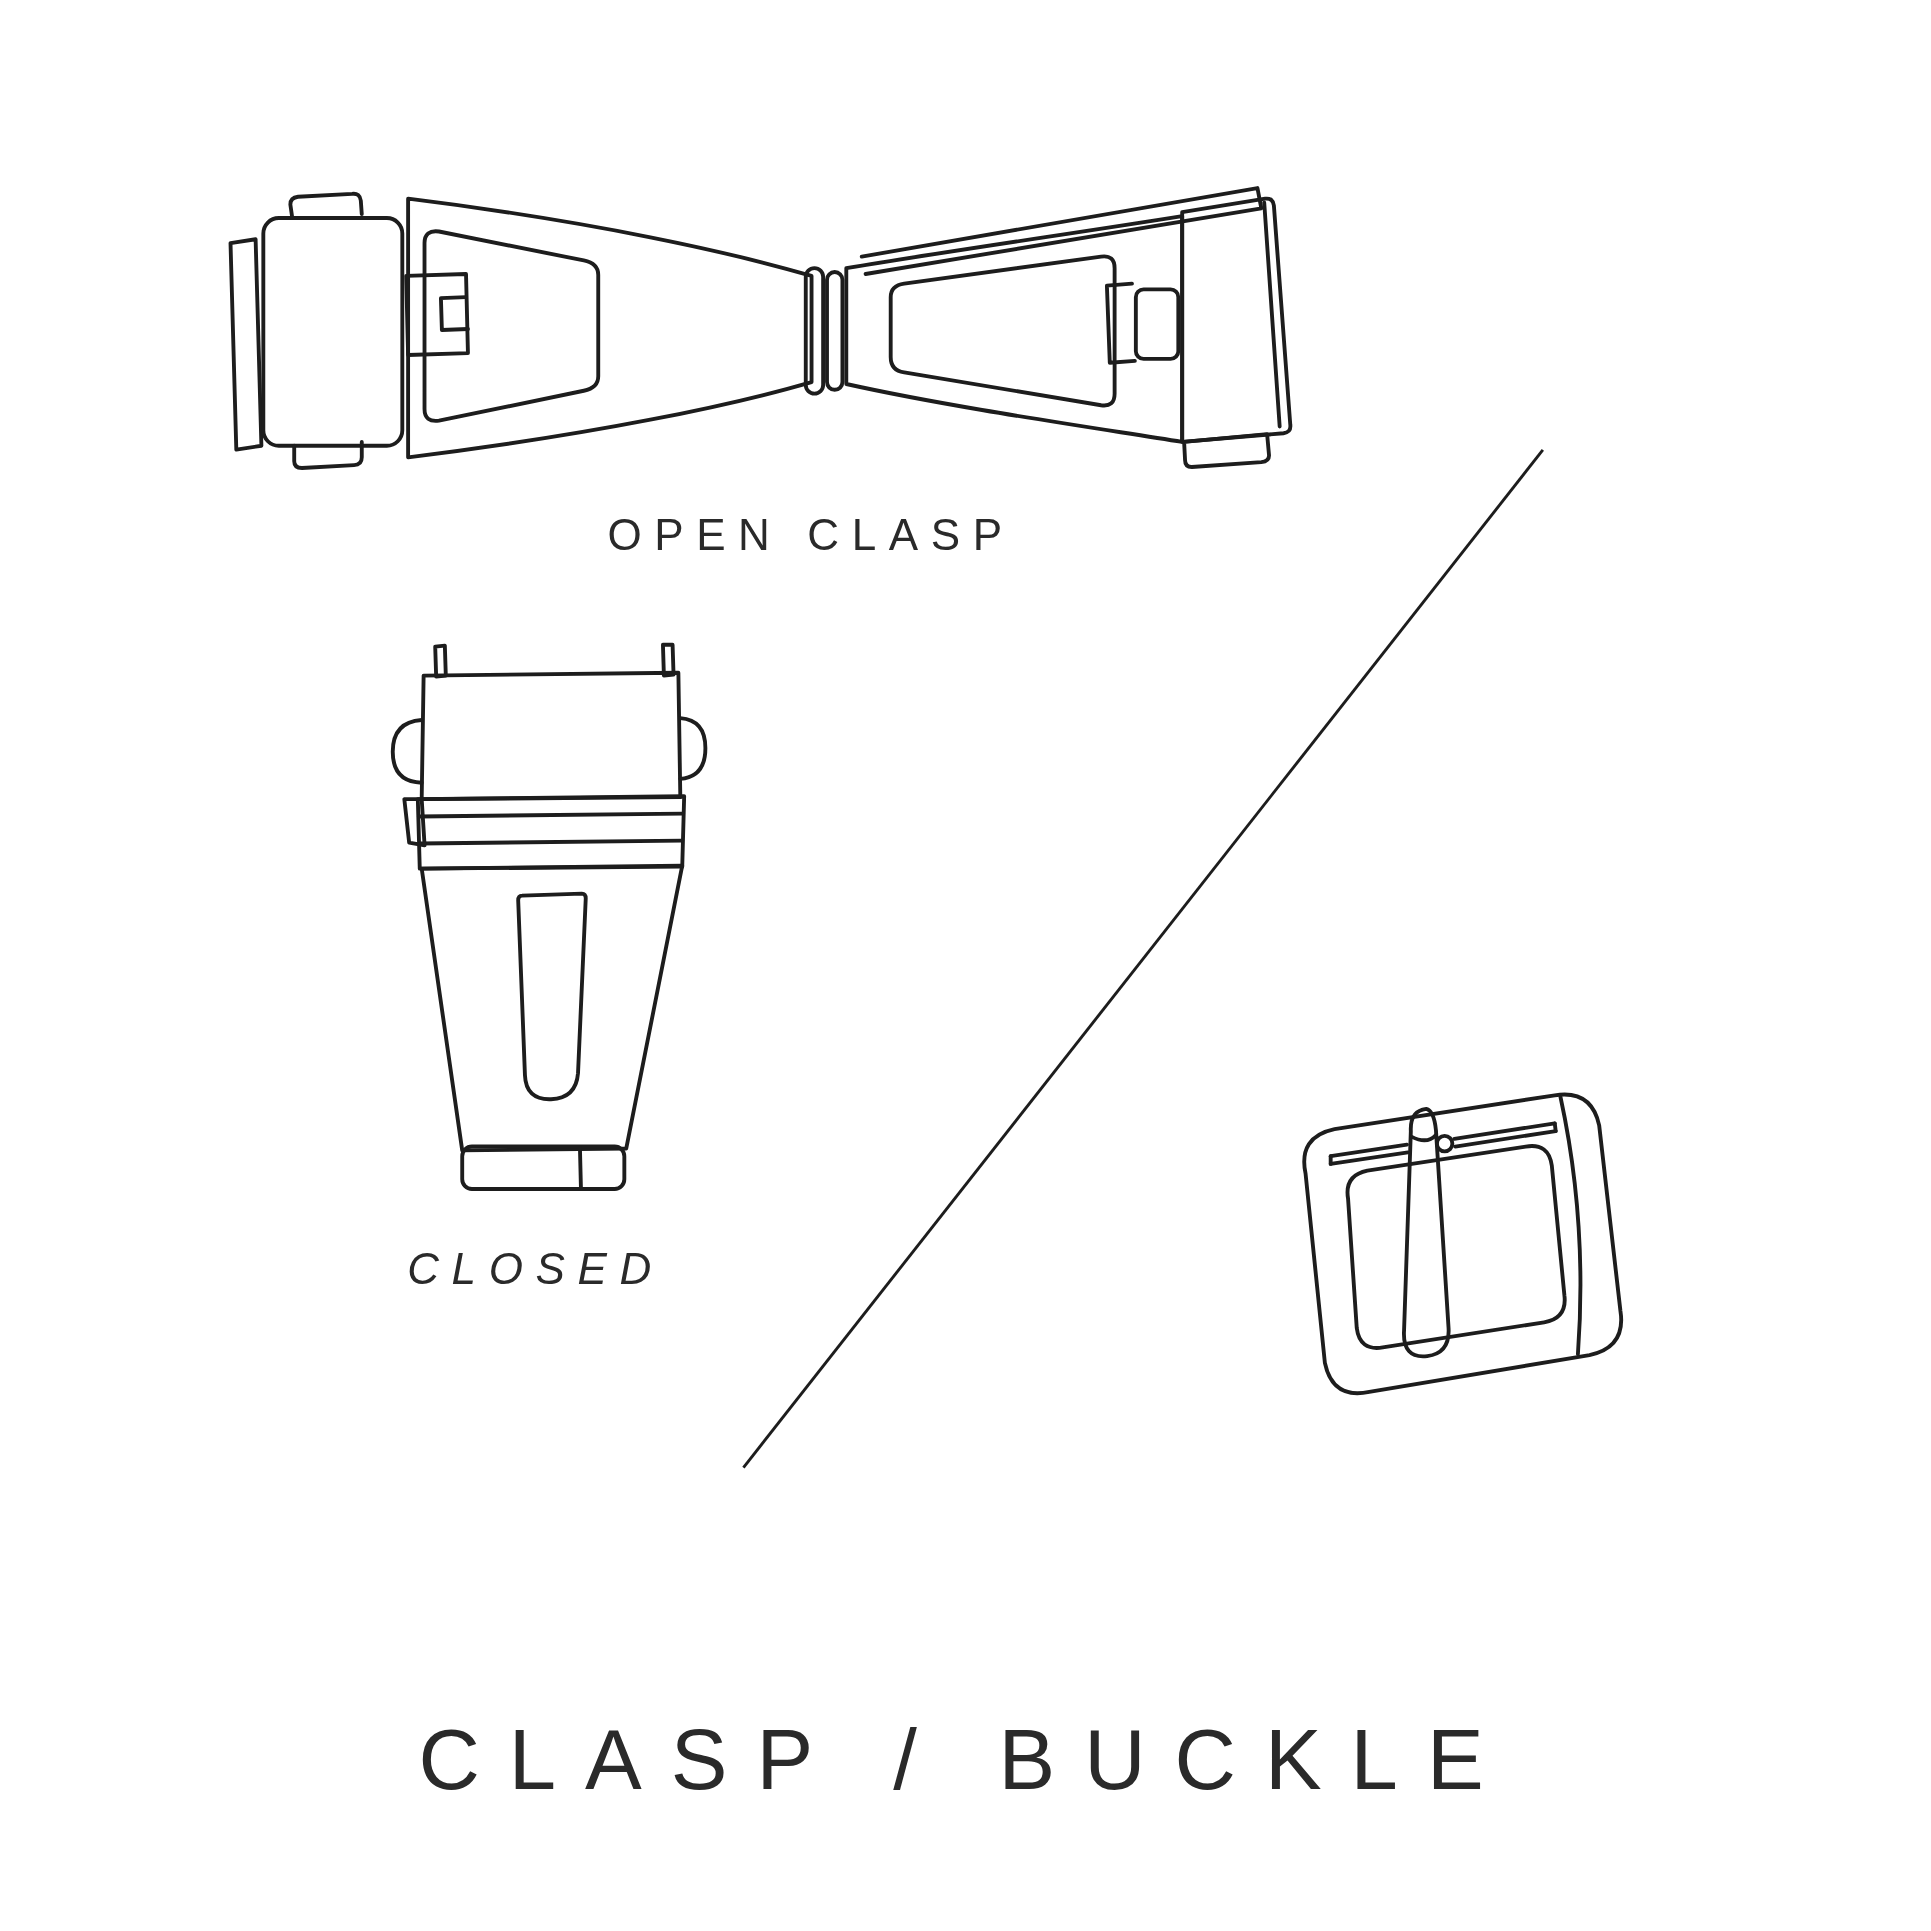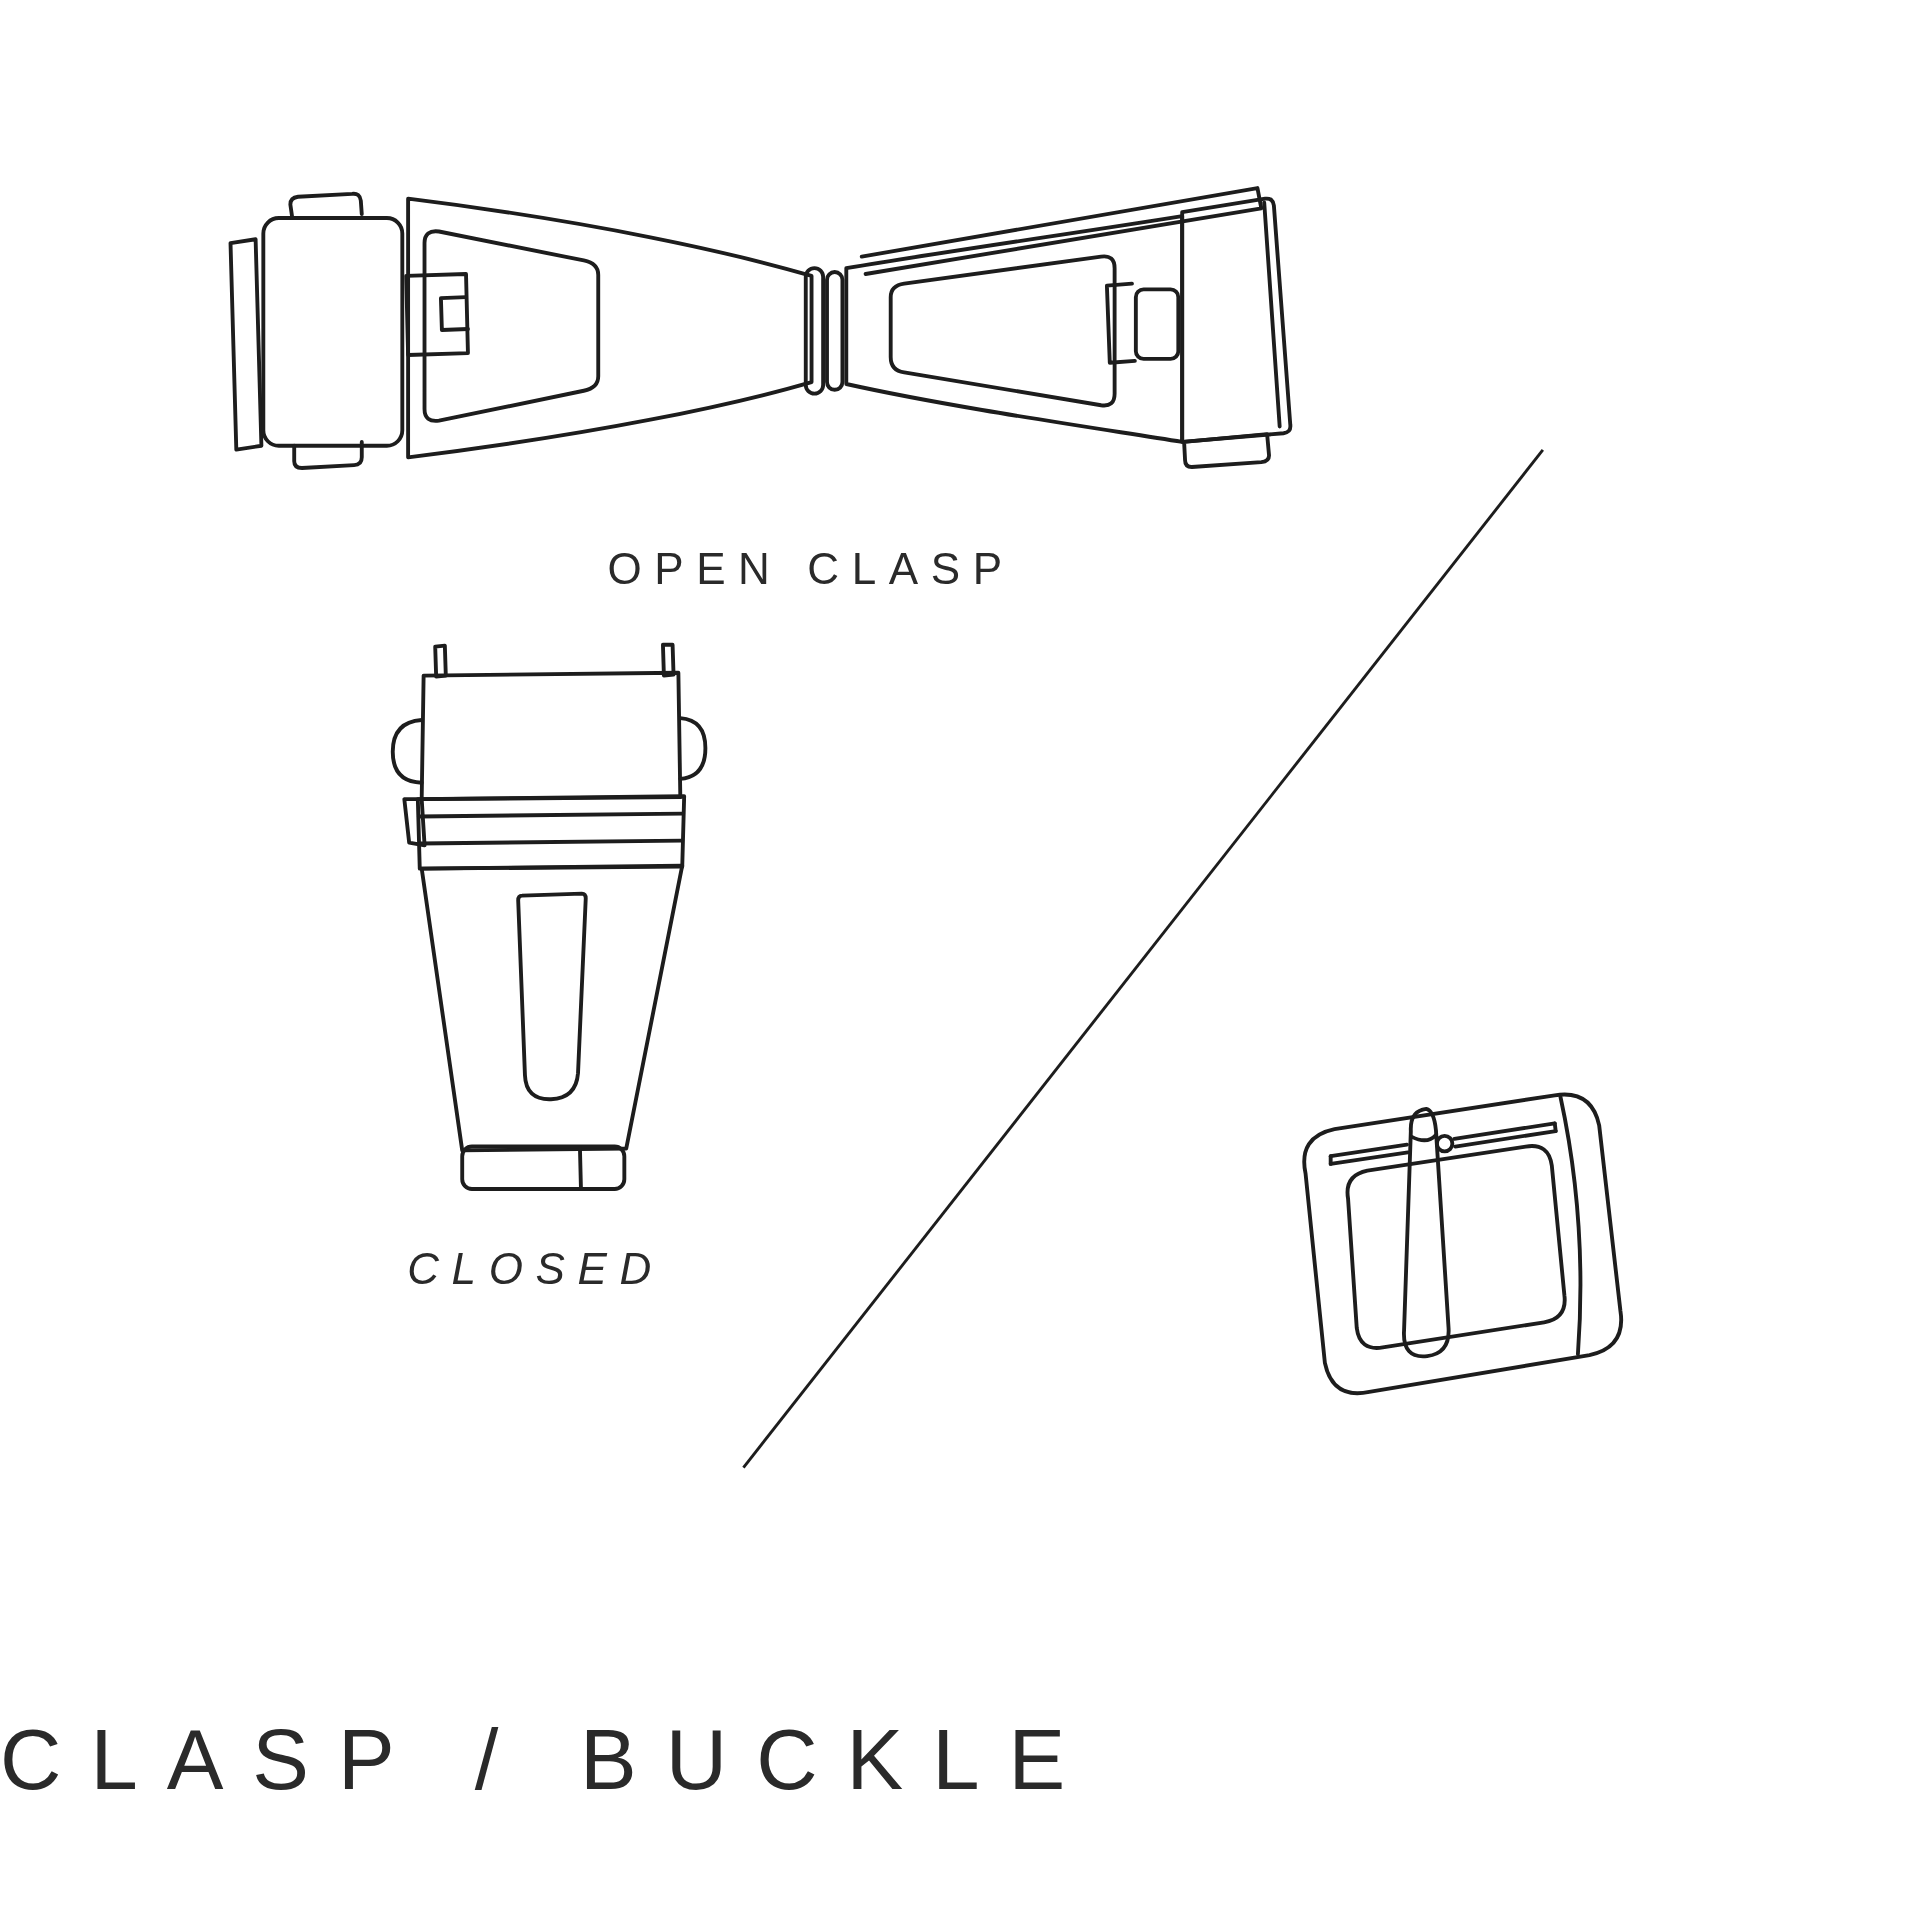--- a/index.html
+++ b/index.html
@@ -29,26 +29,26 @@
   .divider-svg line{stroke:var(--line);stroke-width:3;}
   .caption{
     position:absolute;
     text-align:center;
     color:var(--text);
     font-size:44px;
     font-weight:500;
     letter-spacing:12.6px;
     white-space:nowrap;
   }
-  .caption.open{left:328px;top:510px;width:966px;margin-top:34px;}
+  .caption.open{left:328px;top:510px;width:966px;}
   .caption.closed{left:246px;top:1244px;width:579px;font-style:italic;}
   .main-title{
     position:absolute;
     left:0;top:1711px;width:1931px;
-    text-align:left;
+    text-align:center;
     color:var(--text);
     font-size:85px;
     font-weight:500;
     letter-spacing:29px;
     white-space:nowrap;
   }
 </style>
 </head>
 <body>
 

